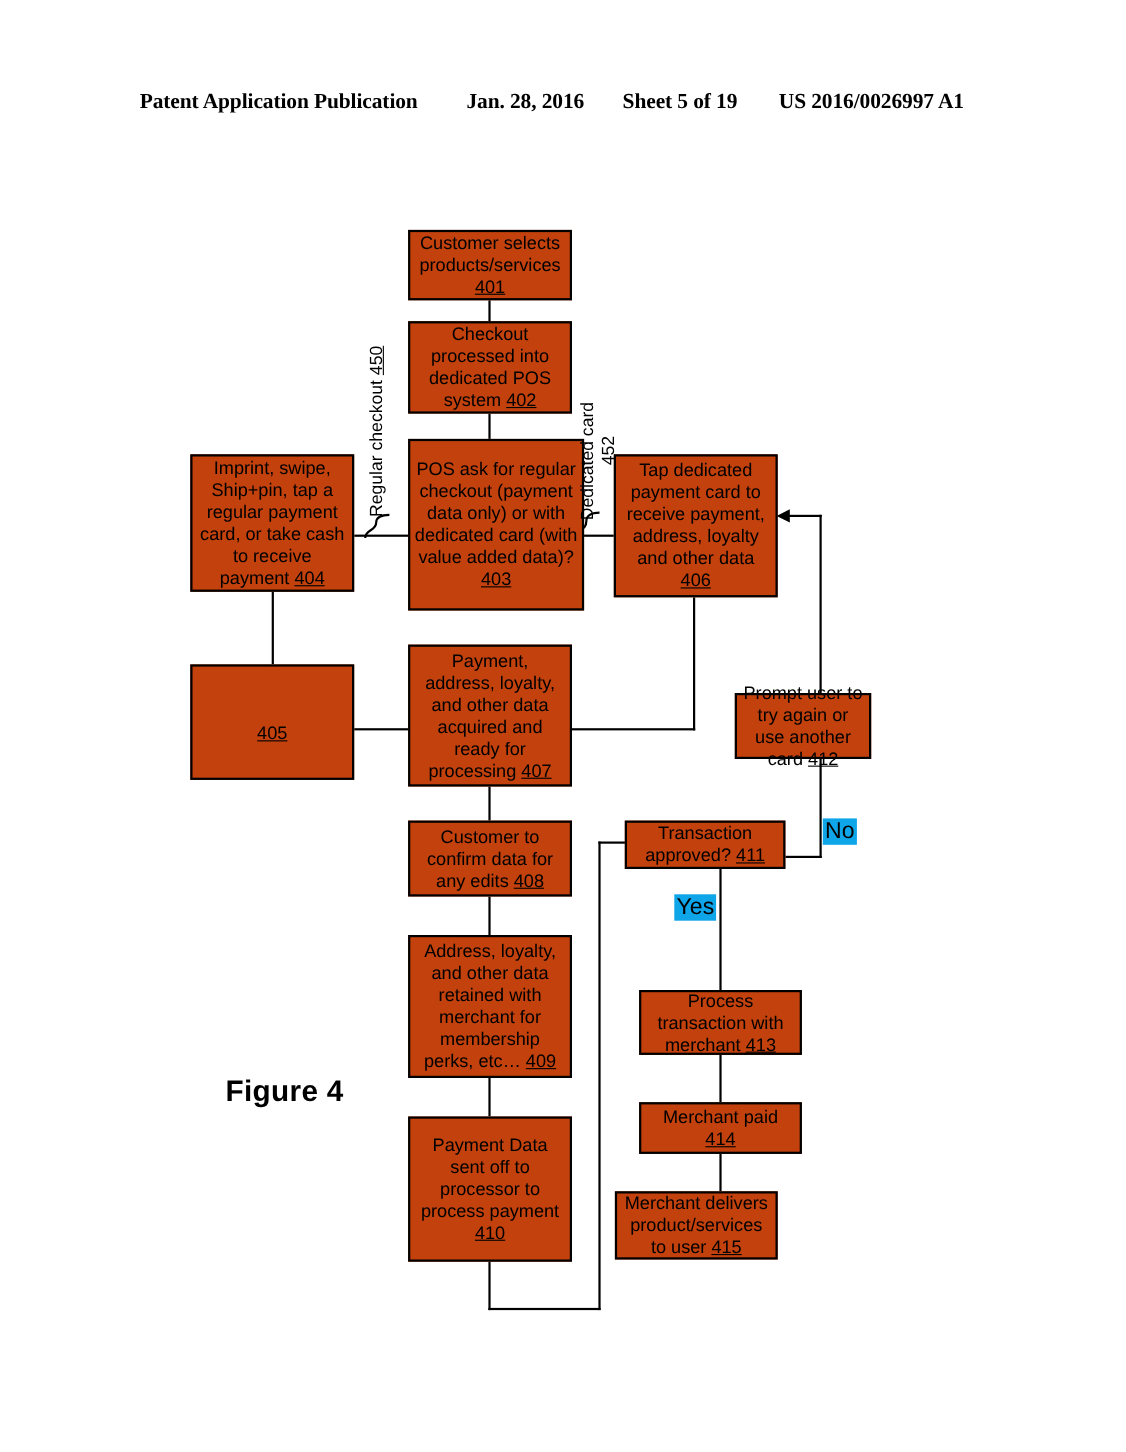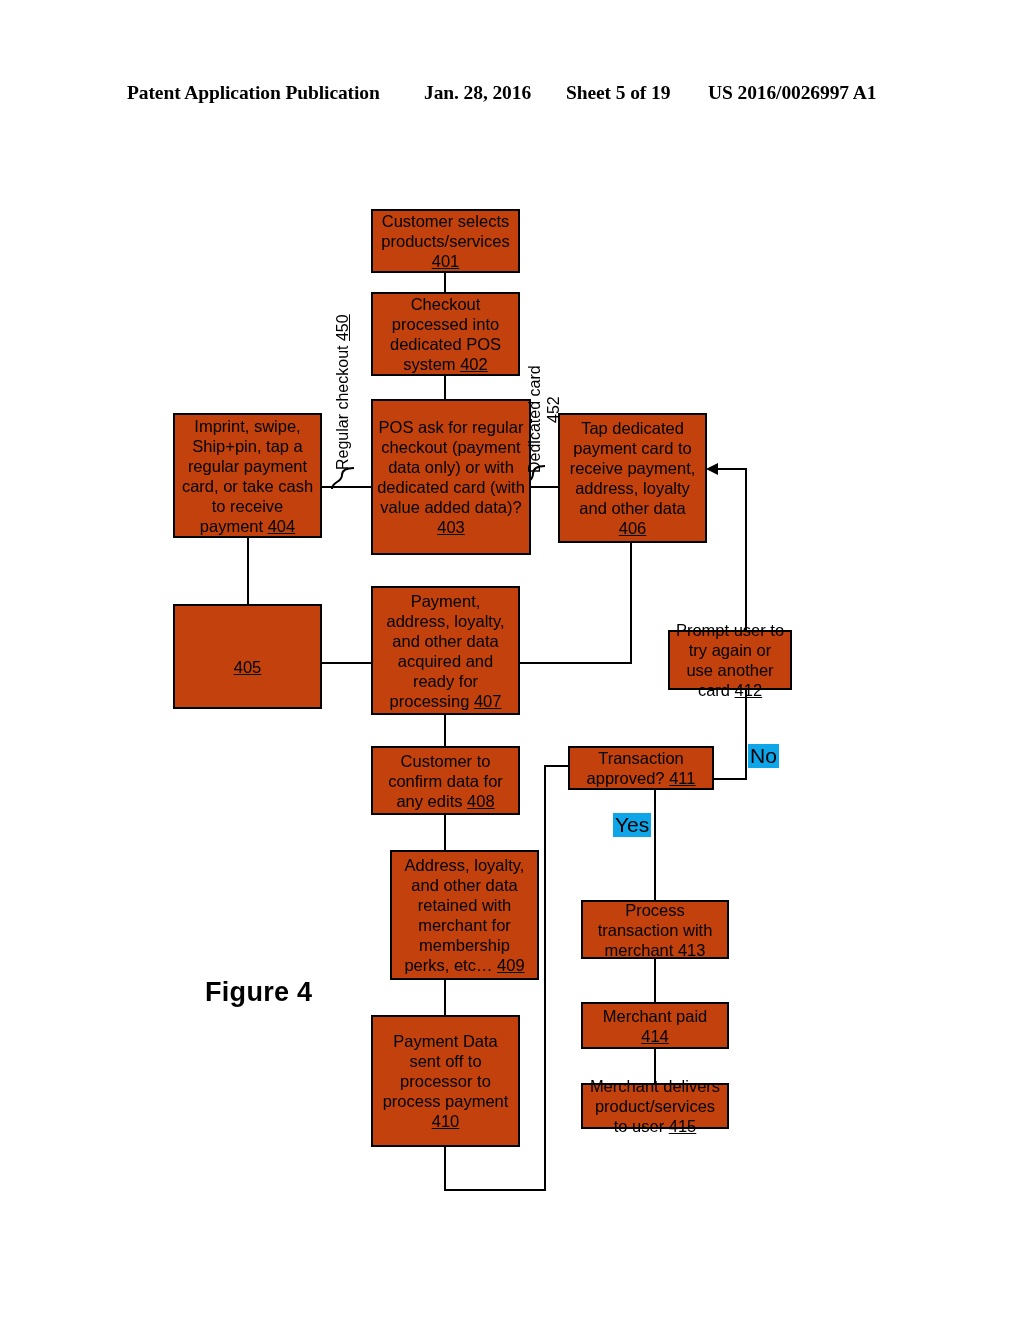--- a/index.html
+++ b/index.html
@@ -217,21 +217,21 @@
   </div>
 
   <div class="node" style="left:371px; top:586px; width:149px; height:129px;">
     <span class="txt"><span>Payment, address, loyalty, and other data acquired and ready for processing </span><u>407</u></span>
   </div>
 
   <div class="node" style="left:371px; top:746px; width:149px; height:69px;">
     <span class="txt"><span>Customer to confirm data for any edits </span><u>408</u></span>
   </div>
 
-  <div class="node" style="left:390px; top:850px; width:149px; height:130px;">
+  <div class="node" style="left:371px; top:850px; width:149px; height:130px;">
     <span class="txt"><span>Address, loyalty, and other data retained with merchant for membership perks, etc… </span><u>409</u></span>
   </div>
 
   <div class="node" style="left:371px; top:1015px; width:149px; height:132px;">
     <span class="txt"><span>Payment Data sent off to processor to process payment </span><br><u>410</u></span>
   </div>
 
   <div class="node" style="left:568px; top:746px; width:146px; height:44px;">
     <span class="txt"><span>Transaction approved? </span><u>411</u></span>
   </div>
@@ -241,19 +241,19 @@
   </div>
 
   <div class="node" style="left:581px; top:900px; width:148px; height:59px;">
     <span class="txt"><span>Process transaction with merchant </span><u>413</u></span>
   </div>
 
   <div class="node" style="left:581px; top:1002px; width:148px; height:47px;">
     <span class="txt"><span>Merchant paid </span><u>414</u></span>
   </div>
 
-  <div class="node" style="left:581px; top:1083px; width:148px; height:46px;">
+  <div class="node" style="left:559px; top:1083px; width:148px; height:62px;">
     <span class="txt"><span>Merchant delivers product/services to user </span><u>415</u></span>
   </div>
 
   <div id="fig-caption">Figure 4</div>
 
 </div>
 
 </body></html>

